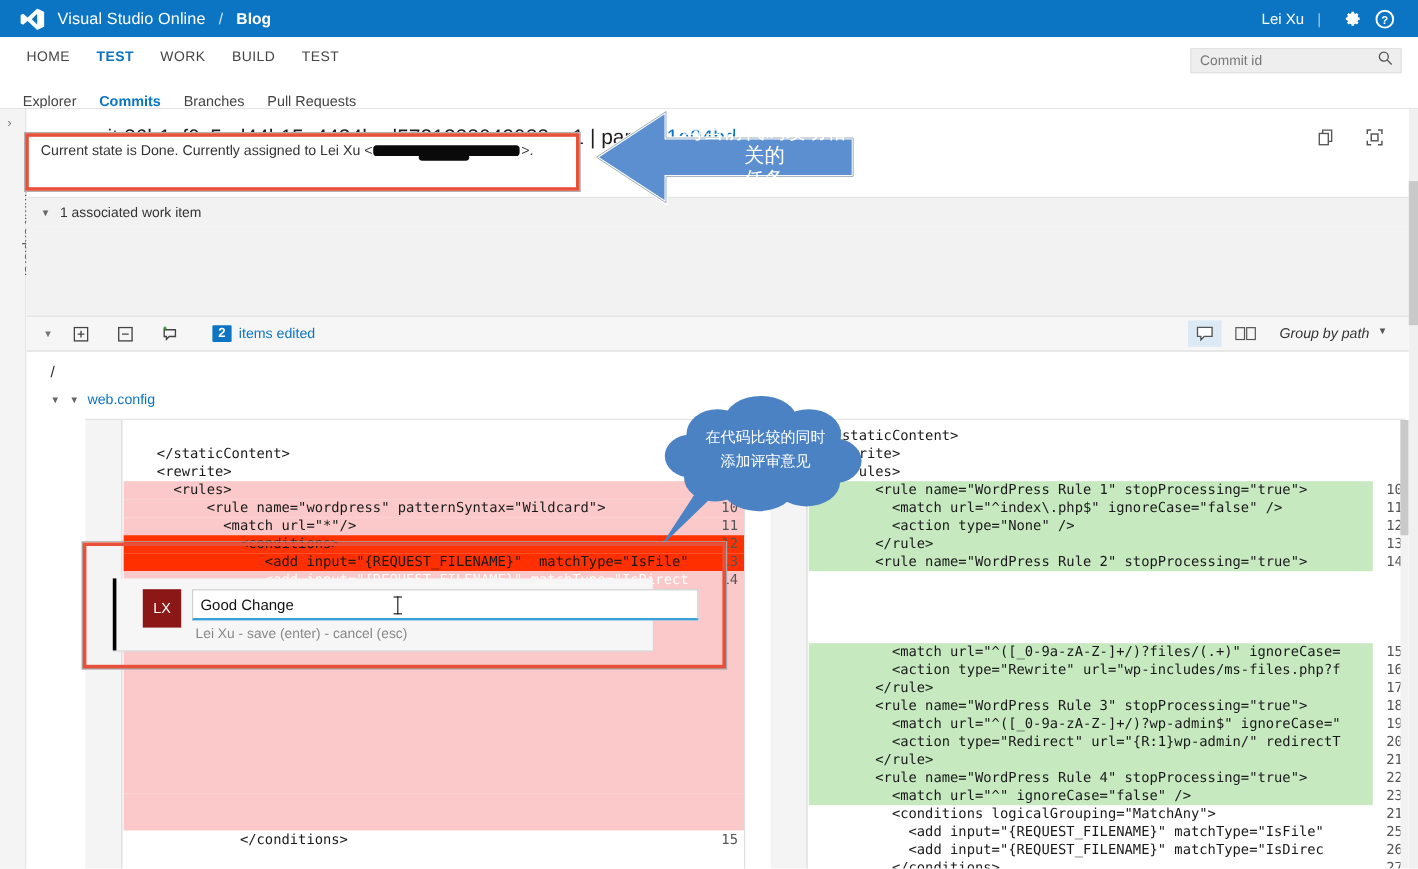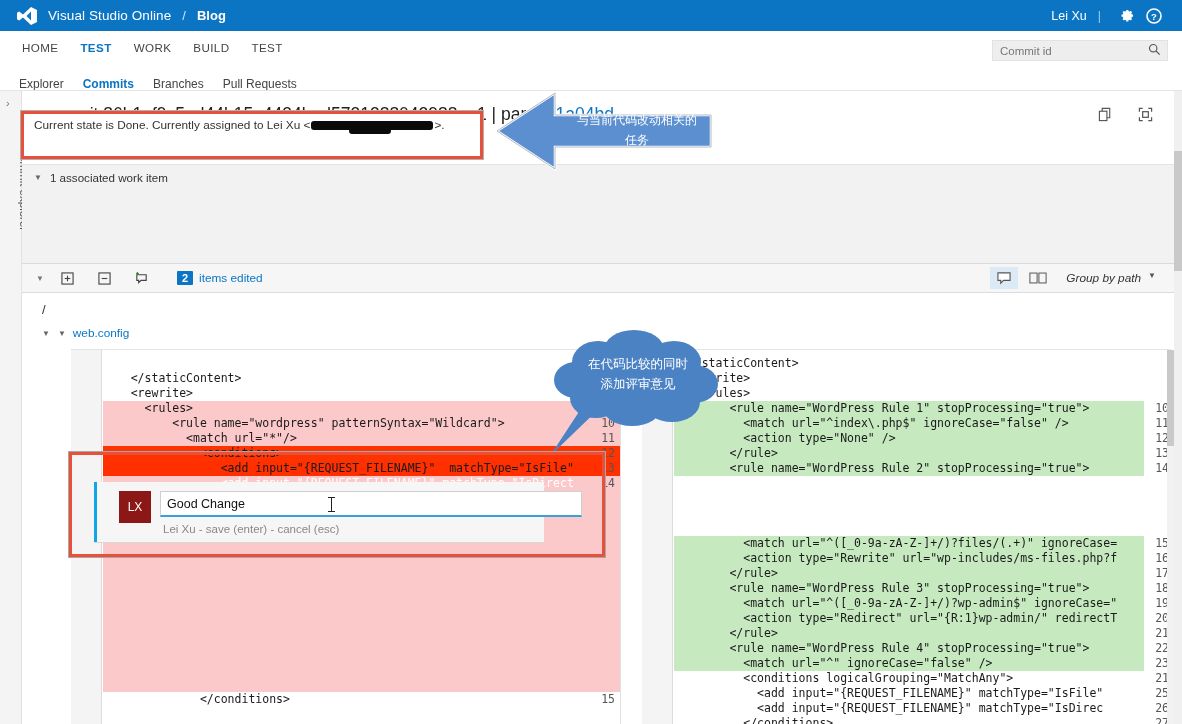--- a/index.html
+++ b/index.html
@@ -125,21 +125,21 @@
   .wi-card .row1 .tasklink { color: #0b75c4; }
   .wi-card .row2 { margin: 4px 0 0 10px; font-size: 11.8px; color: #333; display: flex; align-items: center; }
   .redact { display: inline-block; width: 122px; height: 9px; background: #0a0a0a; margin: 0 1px; border-radius: 3px; position: relative; }
   .redact::after { content:""; position:absolute; left: 38px; top: 7px; width: 42px; height: 6px; background:#0a0a0a; border-radius: 3px;}
 
   
   .arrow-callout { position: absolute; left: 497px; top: 85px; width: 222px; height: 92px; }
   .arrow-callout .cap {
     position: absolute; left: 70px; top: 17px; width: 140px; height: 56px;
     display: flex; flex-direction: column; align-items: center; justify-content: center;
-    color: #fff; font-size: 12px; line-height: 20px; text-align: center;
+    color: #fff; font-size: 17px; line-height: 20px; text-align: center;
   }
 
   
   .sep2 { position: absolute; left: 0; top: 172px; width: 1152px; height: 1px; background: #dadada; }
   .toolbar {
     position: absolute; left: 0; top: 173px; width: 1152px; height: 29px;
     background: #f6f6f6; border-bottom: 1px solid #dcdcdc;
     display: flex; align-items: center;
   }
   .toolbar .tri { margin-left: 14px; font-size: 8px; color: #777; }
@@ -191,21 +191,21 @@
   
   .anno-rect {
     position: absolute; left: 69px; top: 452px; width: 536px; height: 105px;
     border: 3px solid #e8503a; box-shadow: 0 0 0 1px #a8a8a8;
     pointer-events: none;
   }
 
   
   .comment-box {
     position: absolute; left: 94px; top: 482px; width: 450px; height: 60px;
-    background: #f6f6f6; border-left: 3px solid #0ea5e9;
+    background: #f6f6f6; border-left: 3px solid #000000;
     box-shadow: 0 1px 0 #d8d8d8;
   }
   .comment-box .av {
     position: absolute; left: 22px; top: 9px; width: 32px; height: 32px;
     background: #8c1717; color: #fff; font-size: 12px;
     display: flex; align-items: center; justify-content: center;
   }
   .comment-box .field {
     position: absolute; left: 63px; top: 9px; width: 422px; height: 26px;
     background: #fff; border: 1px solid #cfcfcf; border-bottom: 2px solid #3aa0d8;

